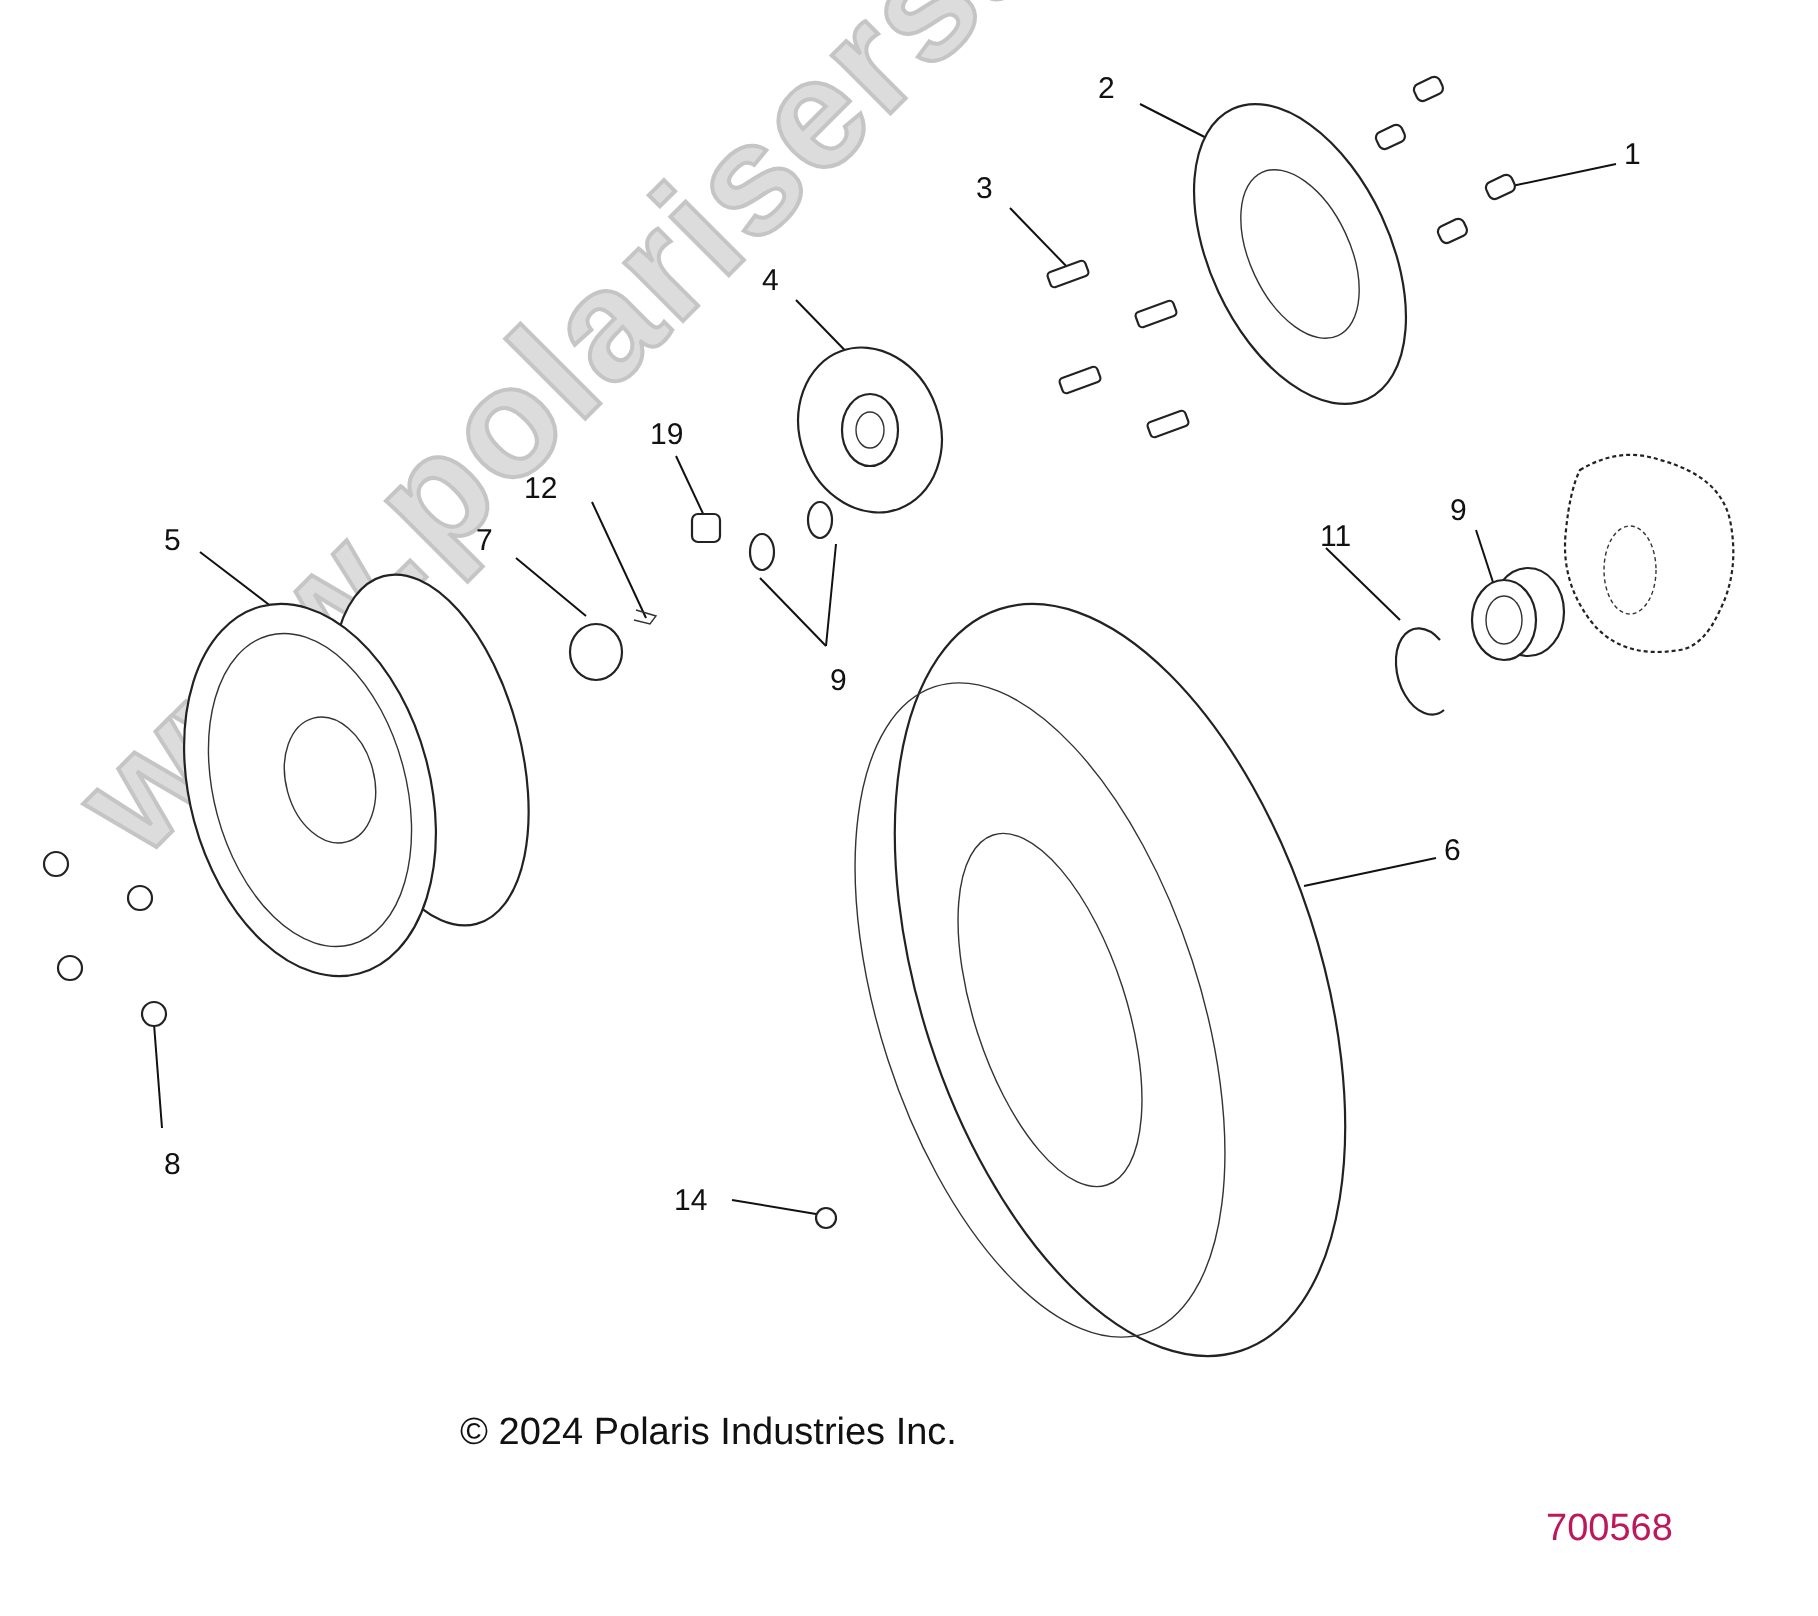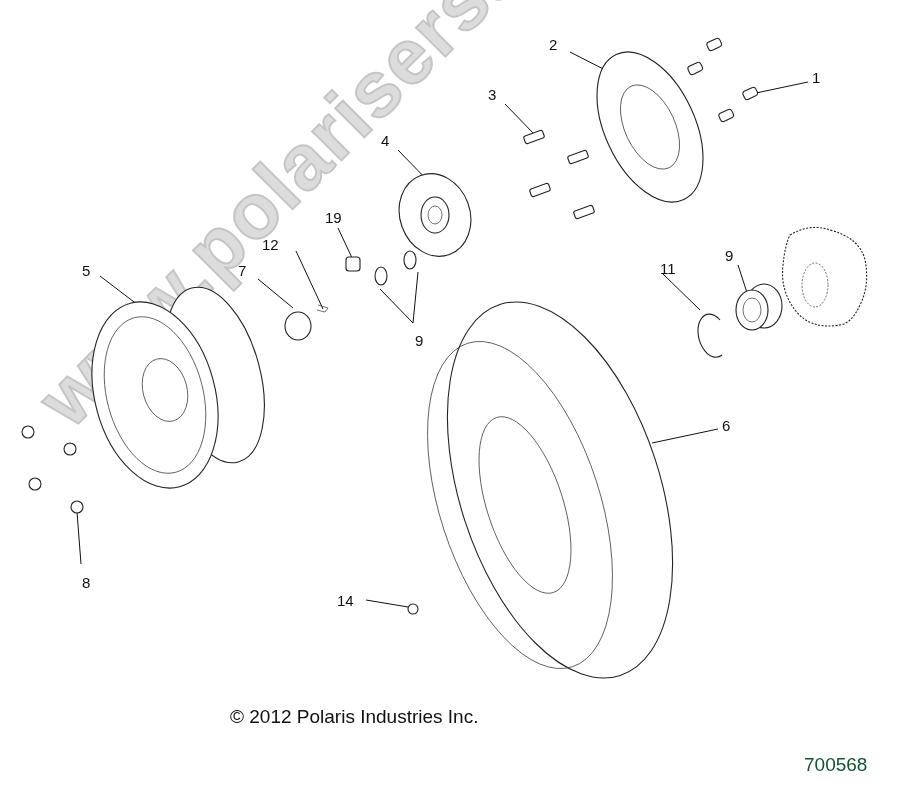--- a/index.html
+++ b/index.html
@@ -1,20 +1,20 @@
 <!DOCTYPE html>
 <html><head>
 <meta charset="utf-8">
 <style>
   html,body{margin:0;padding:0;background:#fff;}
   body{width:909px;height:808px;position:relative;overflow:hidden;font-family:"Liberation Sans",sans-serif;}
   #stage{position:absolute;left:0;top:0;width:909px;height:808px;}
   .callout{position:absolute;font-size:15px;color:#111;line-height:1;}
   .copyright{position:absolute;left:230px;top:706px;font-size:19px;color:#111;}
-  .docnum{position:absolute;left:804px;top:754px;font-size:19px;color:#14532d;}
+  .docnum{position:absolute;left:773px;top:754px;font-size:19px;color:#be185d;}
   .watermark{position:absolute;left:20px;top:380px;font-size:78px;font-weight:bold;color:#d6d6d6;
     transform:rotate(-45deg);transform-origin:0 0;letter-spacing:2px;
     -webkit-text-stroke:2px #bcbcbc;white-space:nowrap;opacity:0.85;}
   svg .ln{stroke:#111;stroke-width:1;fill:none;}
   svg .part{stroke:#222;stroke-width:1.1;fill:#fff;}
   svg .thin{stroke:#333;stroke-width:0.7;fill:none;}
 </style>
 </head>
 <body>
 
@@ -120,15 +120,15 @@
   <span class="callout" style="left:722px;top:418px">6</span>
   <span class="callout" style="left:238px;top:263px">7</span>
   <span class="callout" style="left:82px;top:575px">8</span>
   <span class="callout" style="left:415px;top:333px">9</span>
   <span class="callout" style="left:325px;top:210px">19</span>
   <span class="callout" style="left:660px;top:261px">11</span>
   <span class="callout" style="left:262px;top:237px">12</span>
   <span class="callout" style="left:337px;top:593px">14</span>
   <span class="callout" style="left:725px;top:248px">9</span>
 
-  <div class="copyright">© 2012 Polaris Industries Inc.</div>
+  <div class="copyright">© 2024 Polaris Industries Inc.</div>
   <div class="docnum">700568</div>
 </div>
 
 </body></html>

